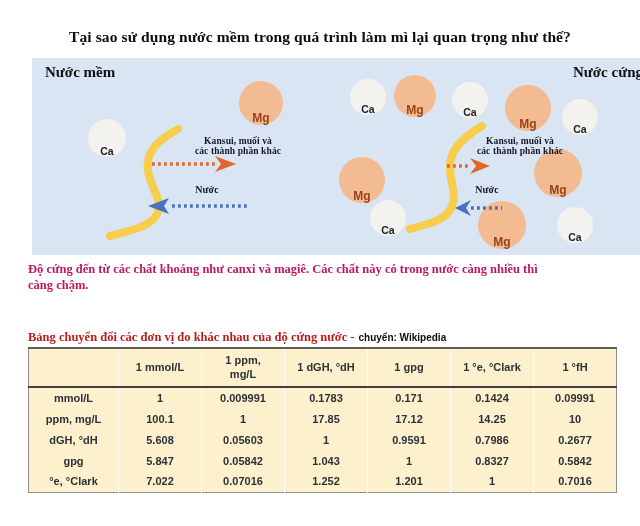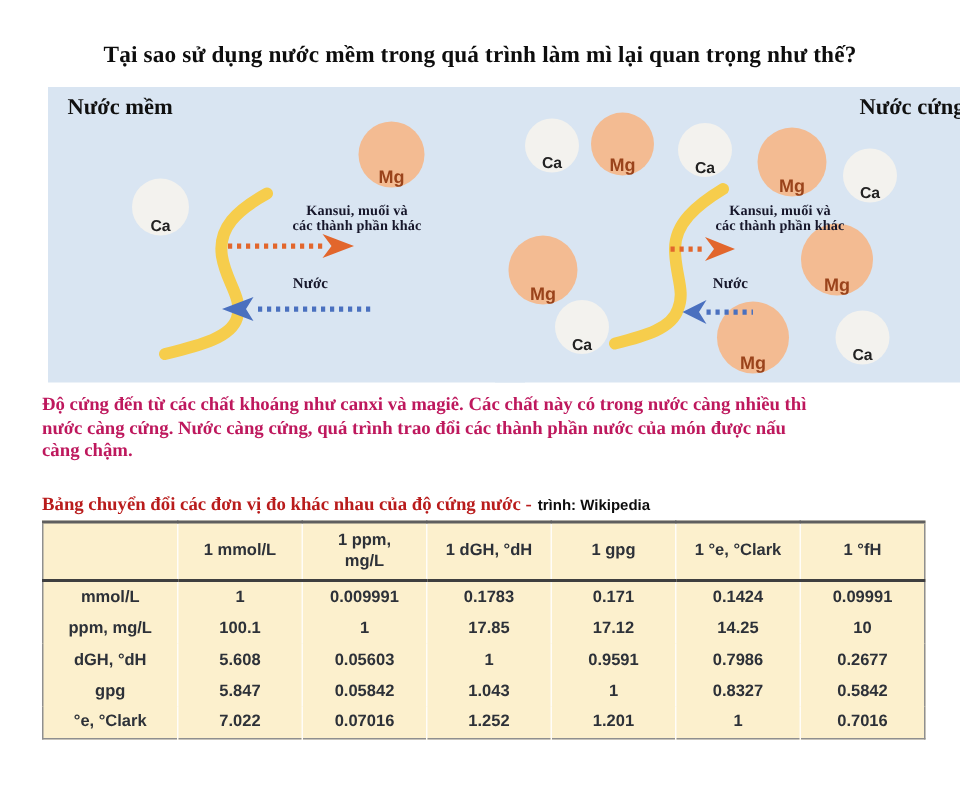--- a/index.html
+++ b/index.html
@@ -134,27 +134,26 @@
     </svg>
     <div class="arrow-label" style="left:120px; top:78px; width:140px;">
       <div>Kansui, muối và</div>
       <div>các thành phần khác</div>
     </div>
     <div class="arrow-label" style="left:127px; top:127px; width:60px; font-size:10px;">Nước</div>
   </div>
 
   <div class="paragraph">
     <div>Độ cứng đến từ các chất khoáng như canxi và magiê. Các chất này có trong nước càng nhiều thì</div>
-    <div>nước càng cứng. Nước càng cứng, quá trình trao đổi các thành phần nước của món được nấu</div>
     <div>càng chậm.</div>
   </div>
 
   <div class="caption">
     <span class="caption-main">Bảng chuyển đổi các đơn vị đo khác nhau của độ cứng nước -</span>
-    <span class="caption-source">trình: Wikipedia</span>
+    <span class="caption-source">chuyển: Wikipedia</span>
   </div>
 
   <table class="conv">
     <colgroup>
         <col class="c0">
         <col>
         <col>
         <col>
         <col>
         <col>

